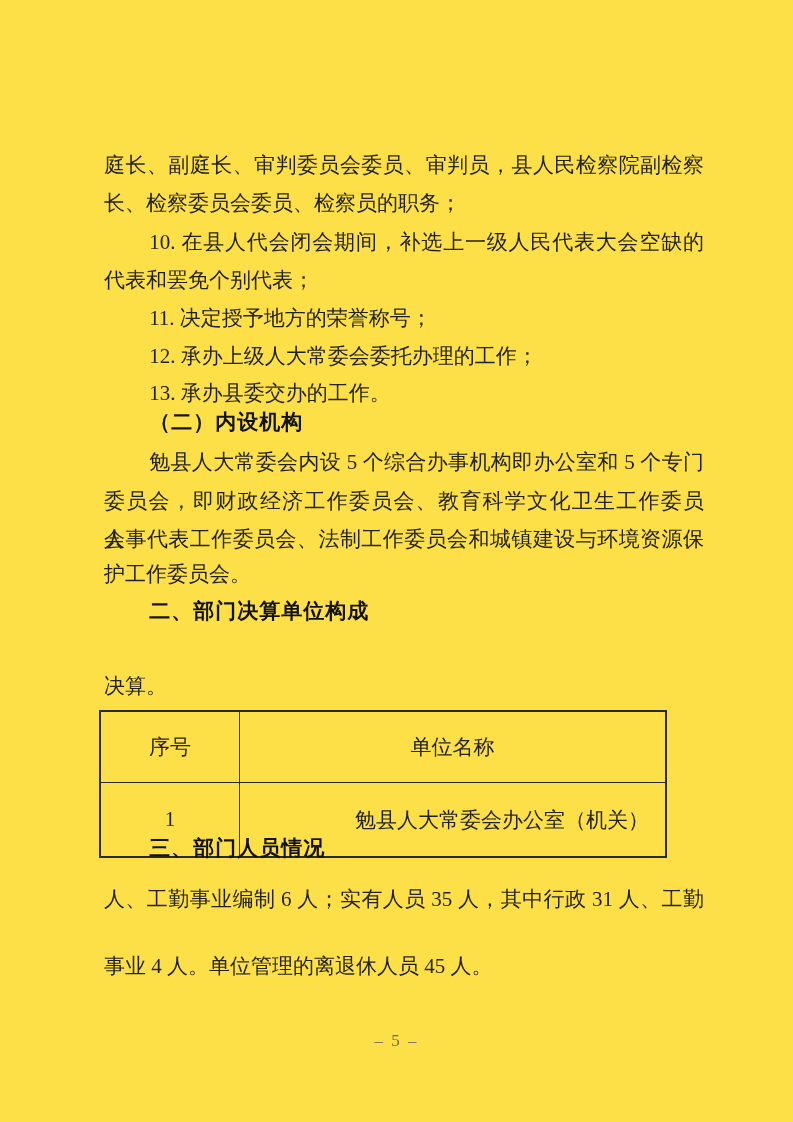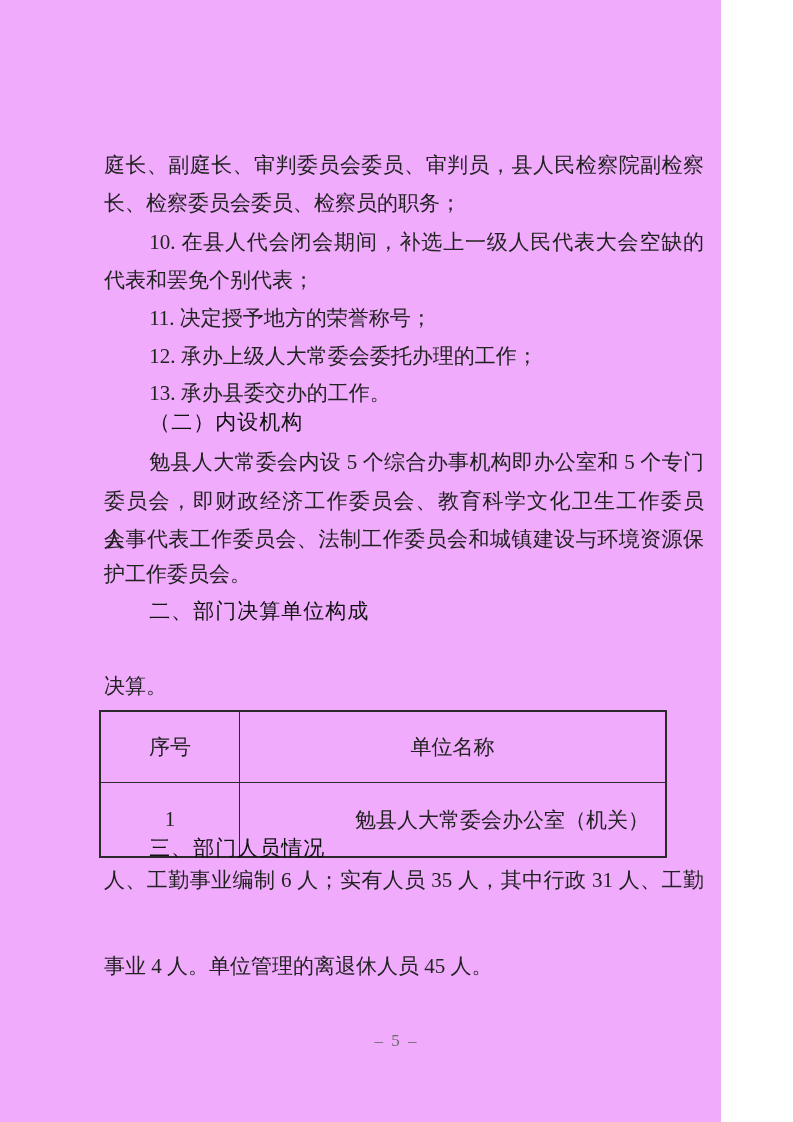--- a/index.html
+++ b/index.html
@@ -2,23 +2,23 @@
 <html><head>
 <meta charset="utf-8">
 <style>
   html, body {
     margin: 0;
     padding: 0;
     background: #ffffff;
   }
   .page {
     position: relative;
-    width: 721px;
+    width: 793px;
     height: 1122px;
-    background: #f0abfc;
+    background: #fde047;
     overflow: hidden;
     font-family: "Liberation Serif", "DejaVu Serif", serif;
     color: #1e1e1e;
   }
   .ln {
     position: absolute;
     left: 104px;
     width: 600px;
     height: 38px;
     line-height: 38px;
@@ -30,21 +30,21 @@
   .ln.jf {
     white-space: normal;
     text-align: justify;
     text-align-last: justify;
   }
   .ln.ind {
     text-indent: 2.15em;
   }
   .ln.hd {
     font-family: "Liberation Sans", "DejaVu Sans", sans-serif;
-    font-weight: normal;
+    font-weight: bold;
     color: #111111;
     letter-spacing: 1px;
   }
   table.unit-table {
     position: absolute;
     left: 99px;
     top: 710px;
     width: 568px;
     border-collapse: collapse;
     table-layout: fixed;
@@ -111,18 +111,18 @@
       </tr>
       <tr class="t-row">
         <td class="col-idx">1</td>
         <td class="unit-name">勉县人大常委会办公室（机关）</td>
       </tr>
     </tbody>
   </table>
 
   <div class="ln ind hd" style="top:829px">三、部门人员情况</div>
 
-  <div class="ln jf" style="top:861px">人、工勤事业编制 6 人；实有人员 35 人，其中行政 31 人、工勤</div>
+  <div class="ln jf" style="top:880px">人、工勤事业编制 6 人；实有人员 35 人，其中行政 31 人、工勤</div>
   <div class="ln" style="top:947px">事业 4 人。单位管理的离退休人员 45 人。</div>
 
   <div class="footer-pagenum">– 5 –</div>
 
 </div>
 
 </body></html>

